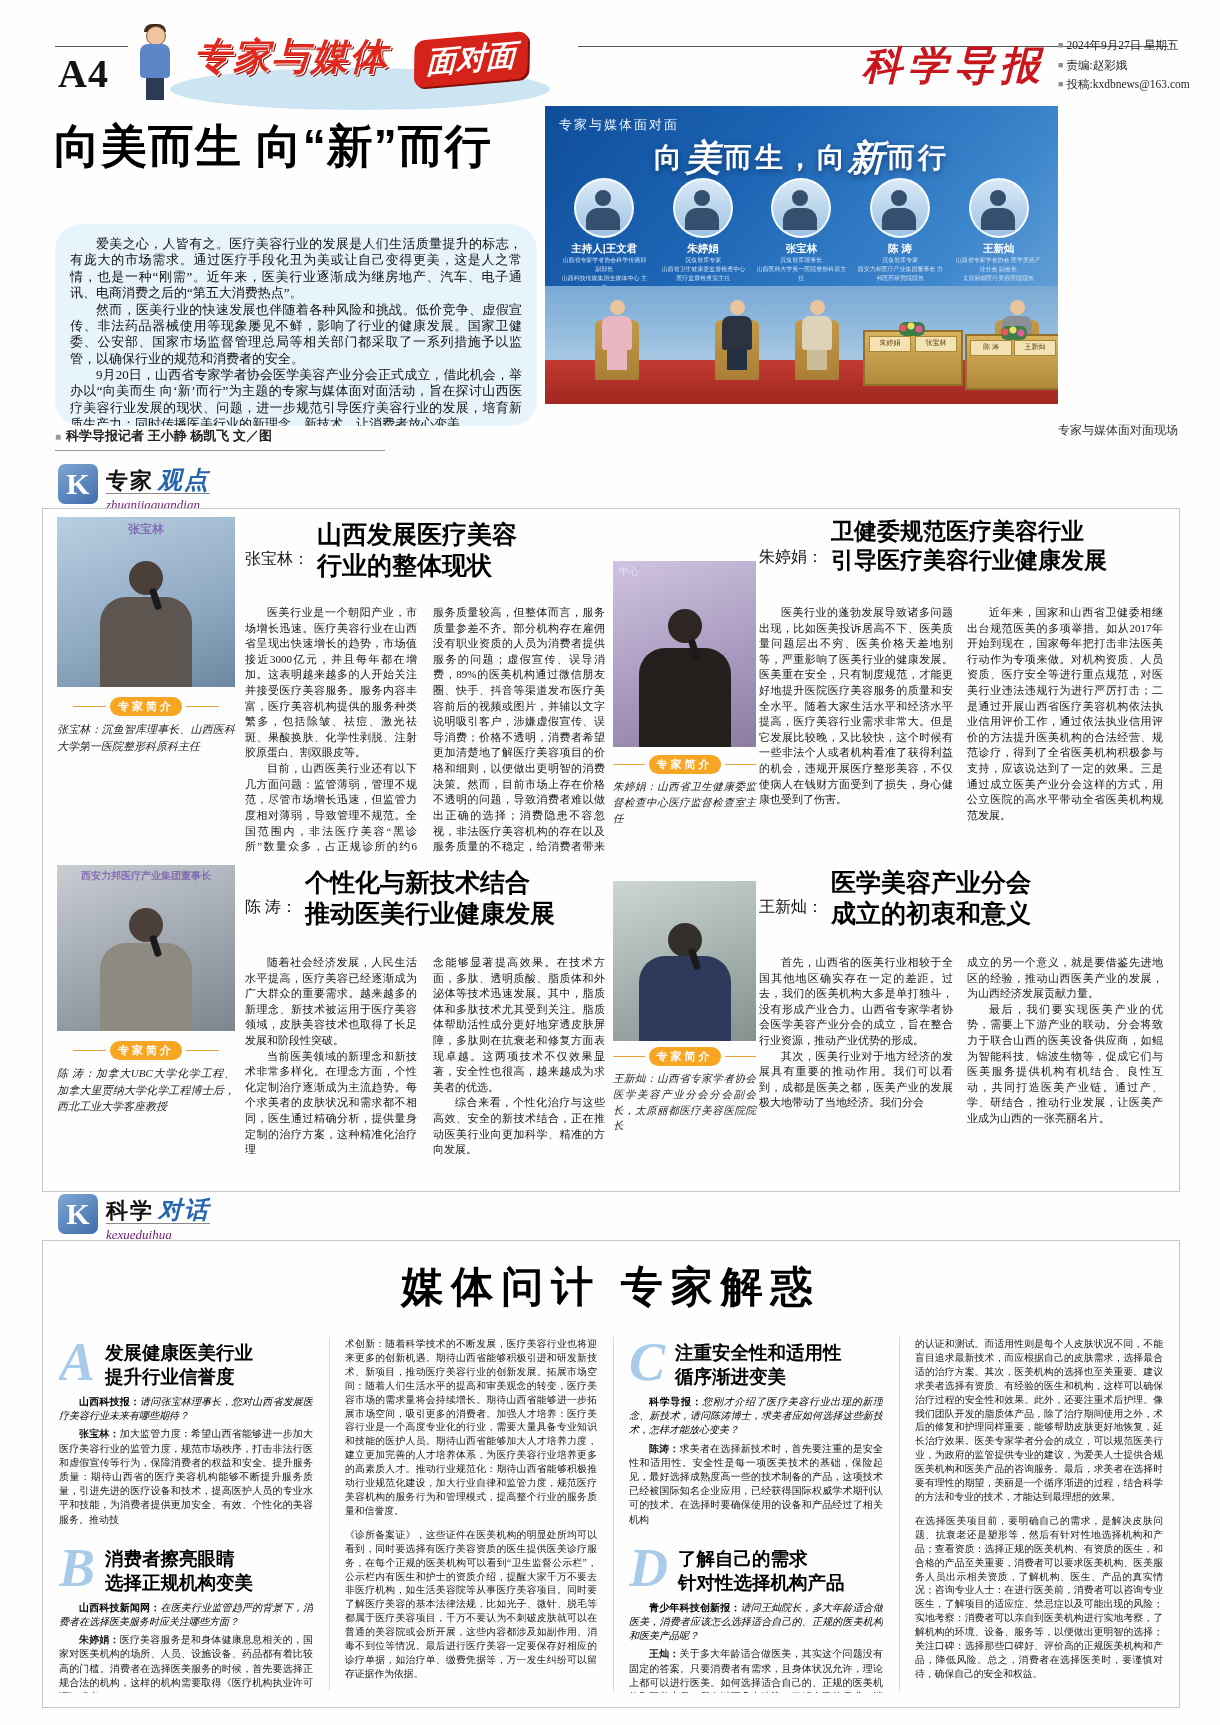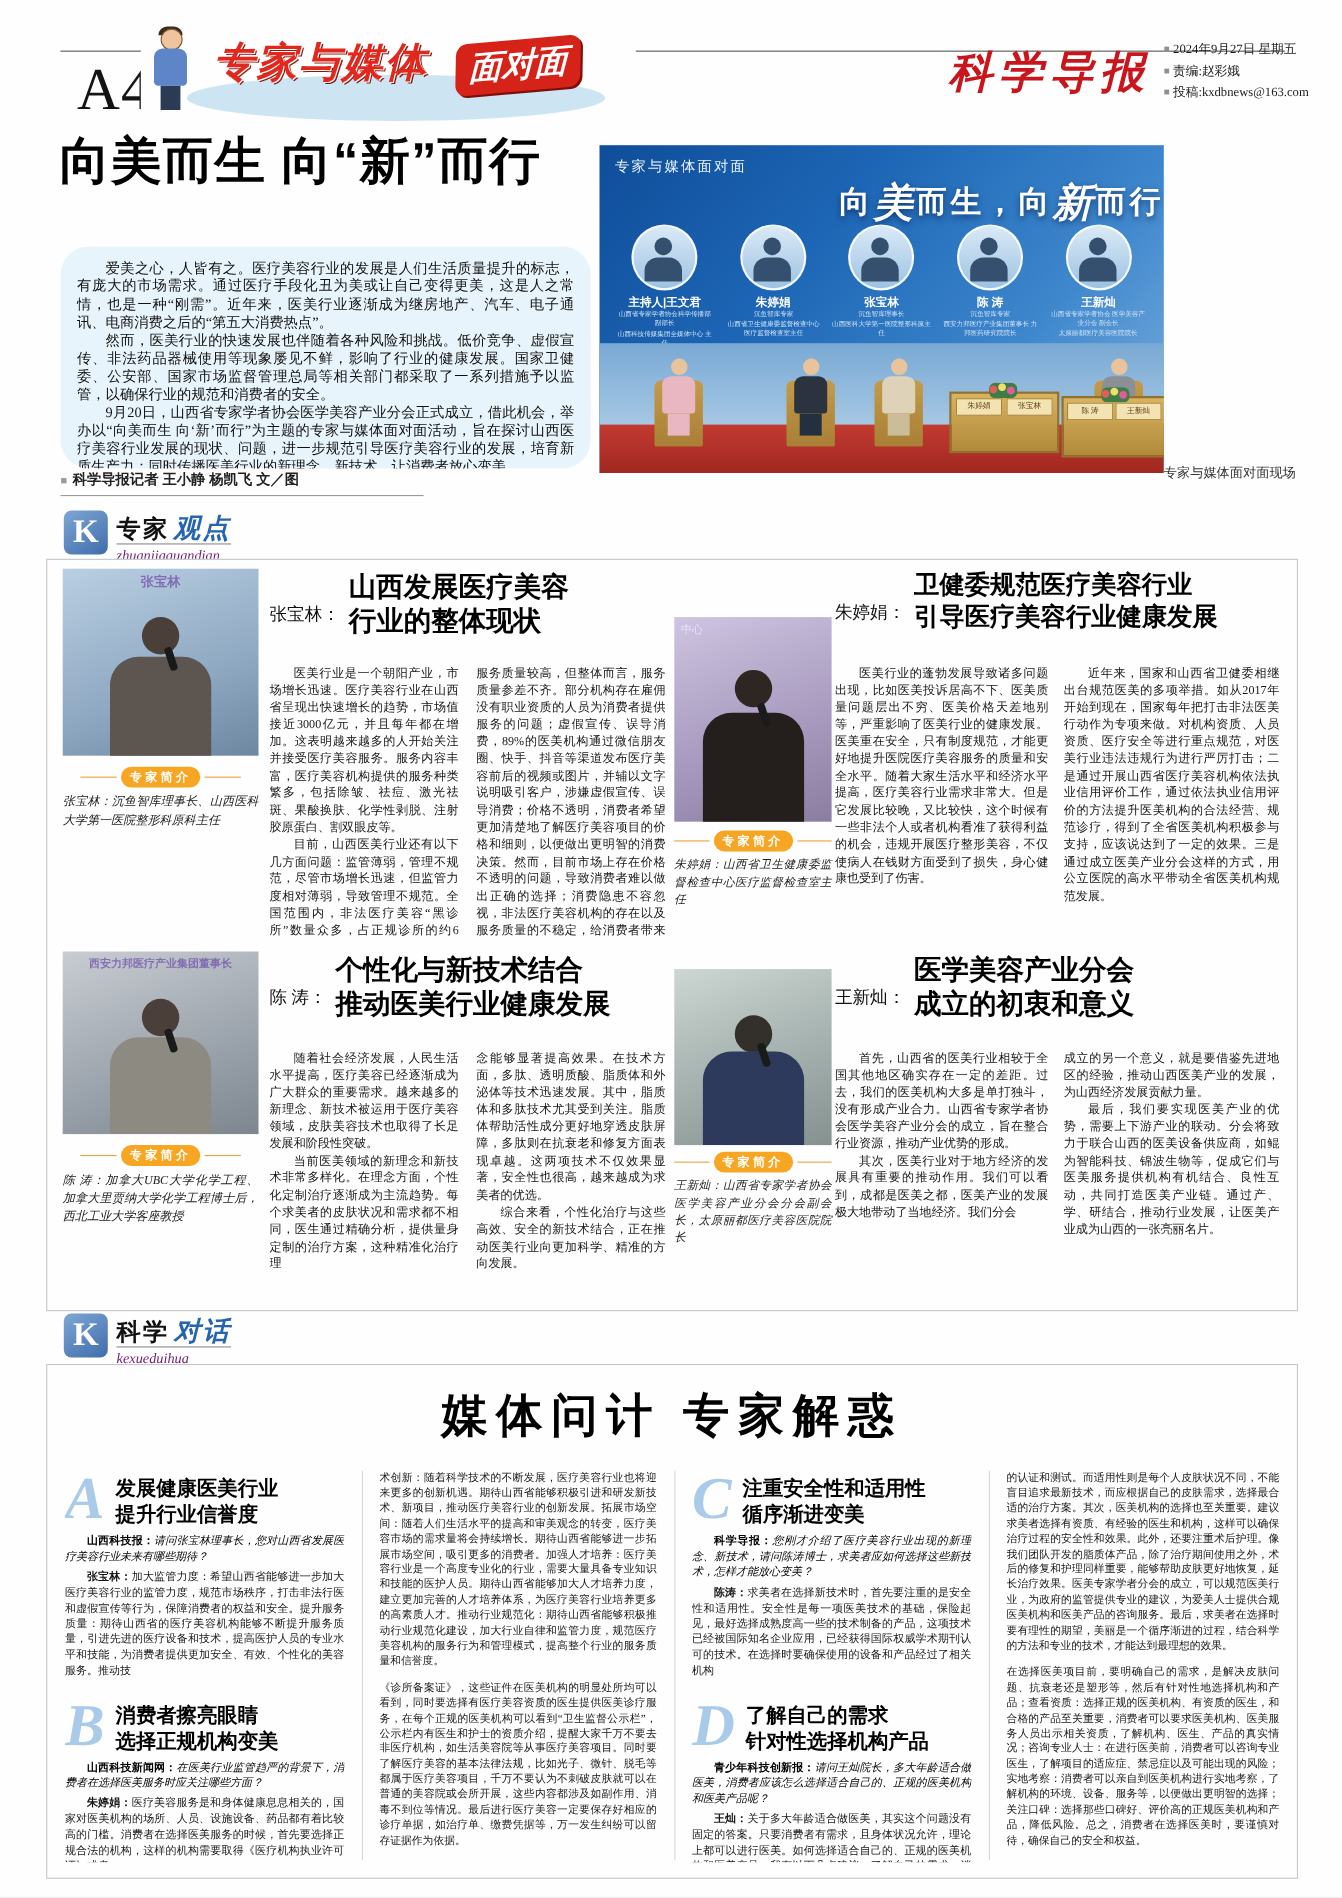--- a/index.html
+++ b/index.html
@@ -1,21 +1,21 @@
 <!DOCTYPE html>
 <html><head>
 <meta charset="utf-8">
 <style>
   html,body{margin:0;padding:0;background:#dcdcdc;}
   .page{position:relative;width:1220px;height:1725px;background:#fefefe;margin:0 auto;overflow:hidden;
         font-family:"Liberation Serif","DejaVu Serif",serif;color:#141414;}
 
   
   .hrule{position:absolute;left:55px;right:52px;top:46px;height:1px;background:#555;}
-  .page-label{position:absolute;left:58px;top:50px;font-size:54px;font-weight:400;letter-spacing:1px;margin-left:12px;}
+  .page-label{position:absolute;left:58px;top:50px;font-size:40px;font-weight:700;letter-spacing:1px;}
   .masthead{position:absolute;left:128px;top:20px;width:450px;height:92px;background:#fefefe;}
   .m-ellipse{position:absolute;left:42px;top:48px;width:380px;height:42px;background:#cde5f3;border-radius:50%;}
   .cartoon{position:absolute;left:6px;top:4px;width:46px;height:84px;}
   .c-head{position:absolute;left:12px;top:2px;width:18px;height:18px;border-radius:50%;background:#f0c49e;border:1px solid #7a5a3a;}
   .c-hair{position:absolute;left:10px;top:0;width:22px;height:8px;border-radius:8px 8px 0 0;background:#3a2a1a;}
   .c-body{position:absolute;left:6px;top:20px;width:30px;height:34px;border-radius:8px 8px 4px 4px;background:#5d85c8;}
   .c-legs{position:absolute;left:12px;top:54px;width:18px;height:22px;background:#2b3a55;}
   .m-main{position:absolute;left:66px;top:12px;font-family:"Liberation Sans","DejaVu Sans",sans-serif;
           font-weight:900;font-style:italic;font-size:37px;color:#e2271c;letter-spacing:2px;
           text-shadow:1px 1px 0 #ffffff,2px 2px 0 #8d150d;white-space:nowrap;}
@@ -30,25 +30,25 @@
   .headline{position:absolute;left:54px;top:116px;width:500px;font-family:"Liberation Sans","DejaVu Sans",sans-serif;
             font-weight:900;font-size:46px;letter-spacing:1px;white-space:nowrap;color:#000;}
   .leadbox{position:absolute;left:55px;top:224px;width:482px;height:202px;background:#e8f4fb;border-radius:26px;
            padding:12px 15px;box-sizing:border-box;overflow:hidden;}
   .leadbox p{margin:0;text-indent:2em;font-size:13px;line-height:1.26;text-align:justify;color:#111;font-family:Liberation Serif, serif;}
   .byline{position:absolute;left:55px;top:427px;width:330px;font-family:Liberation Sans, sans-serif;
           font-size:13px;font-weight:700;color:#222;border-bottom:1px solid #9a9a9a;padding-bottom:5px;}
   .byline .sq{color:#9a9a9a;margin-right:5px;font-size:10px;}
 
   
-  .photo{position:absolute;left:545px;top:132px;width:513px;height:298px;overflow:hidden;
+  .photo{position:absolute;left:545px;top:106px;width:513px;height:298px;overflow:hidden;
          background:linear-gradient(130deg,#0f4d99 0%,#1d66b5 35%,#3e87cd 70%,#7fb0dd 100%);}
   .ph-tag{position:absolute;left:14px;top:10px;color:#eaf3fc;font-family:"Liberation Sans","DejaVu Sans",sans-serif;
           font-size:13px;letter-spacing:2px;}
-  .ph-title{position:absolute;left:0;right:0;top:28px;text-align:right;color:#fff;
+  .ph-title{position:absolute;left:0;right:0;top:28px;text-align:center;color:#fff;
             font-family:"Liberation Sans","DejaVu Sans",sans-serif;font-weight:800;font-size:28px;letter-spacing:3px;
             text-shadow:0 2px 6px rgba(0,20,60,.6);}
   .ph-title .script{font-family:"Liberation Serif","DejaVu Serif",serif;font-style:italic;font-size:36px;vertical-align:-3px;}
   .ph-people{position:absolute;left:0;right:0;top:72px;display:flex;justify-content:space-around;padding:0 10px;}
   .ph-person{width:116px;text-align:center;}
   .oval{width:56px;height:56px;margin:0 auto;border-radius:50%;background:linear-gradient(#d9e9f7,#9dc2e2);
         border:2px solid rgba(255,255,255,.85);position:relative;overflow:hidden;}
   .oval .o-head{position:absolute;left:19px;top:10px;width:16px;height:16px;border-radius:50%;background:#35506e;}
   .oval .o-shou{position:absolute;left:10px;top:28px;width:34px;height:22px;border-radius:12px 12px 0 0;background:#35506e;}
   .ph-name{margin-top:4px;color:#fff;font-family:"Liberation Sans","DejaVu Sans",sans-serif;font-weight:700;font-size:10.5px;white-space:nowrap;}

